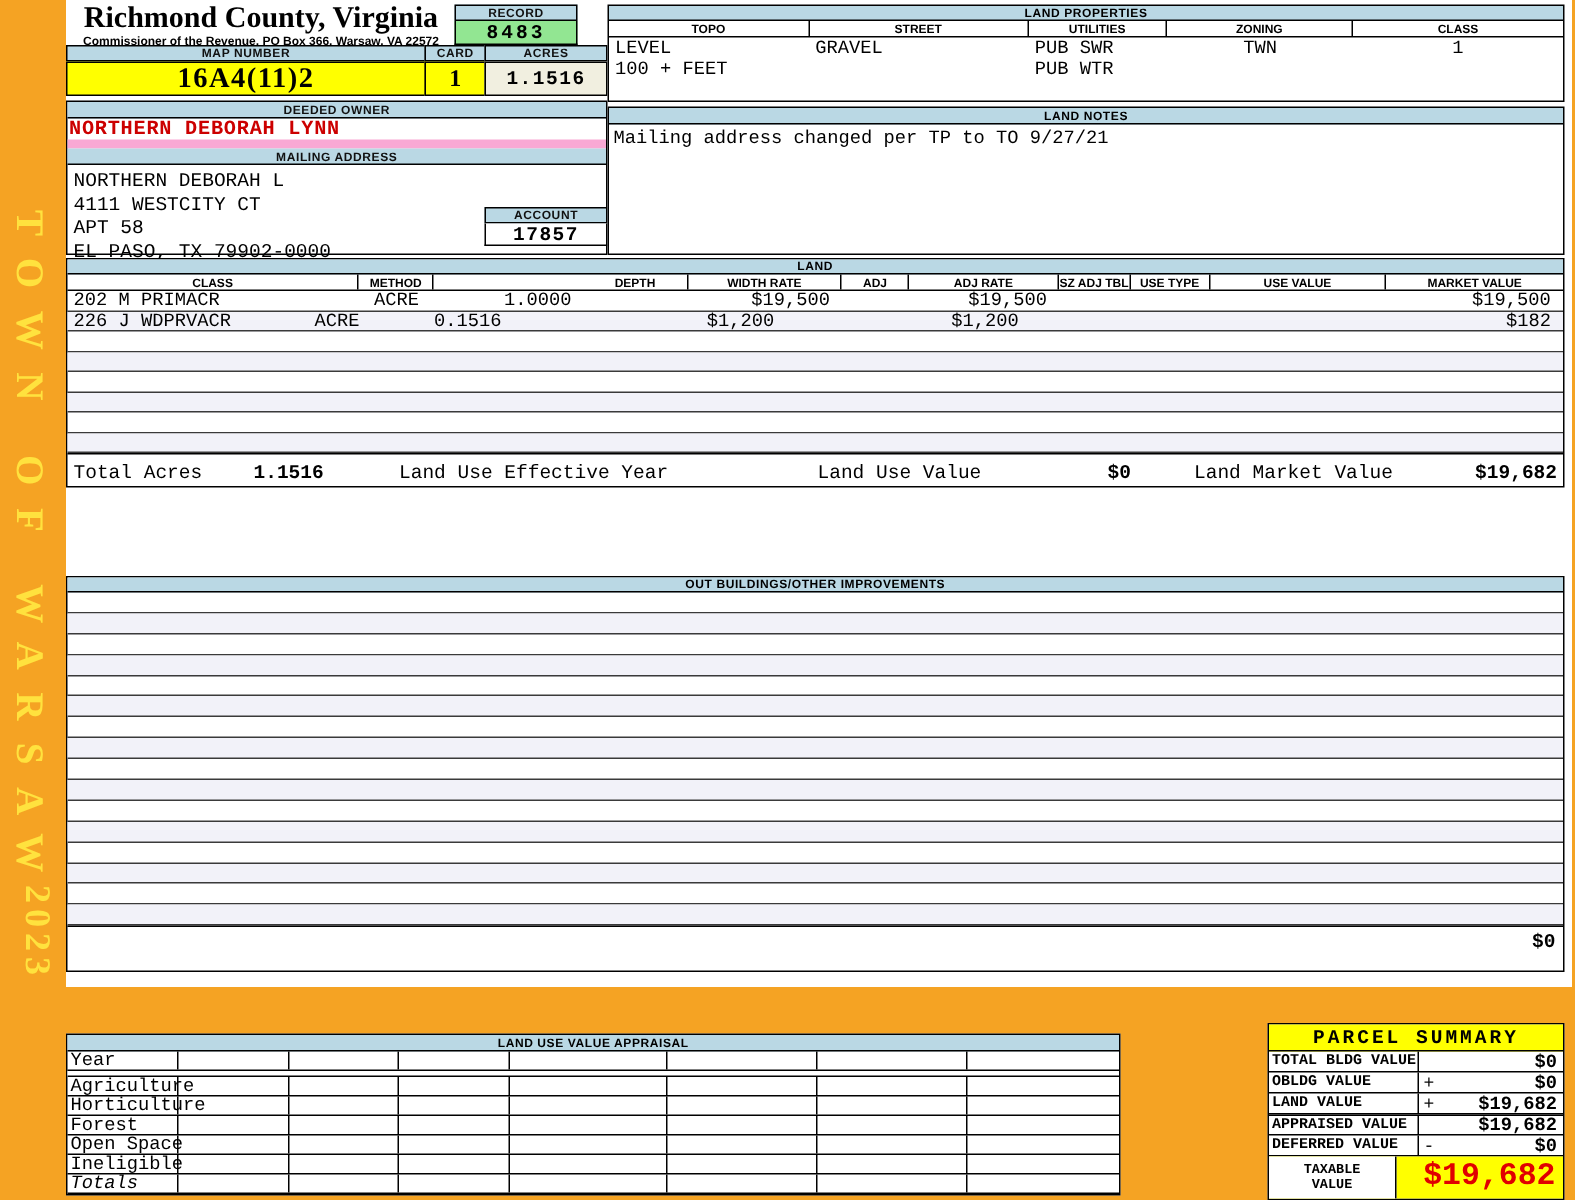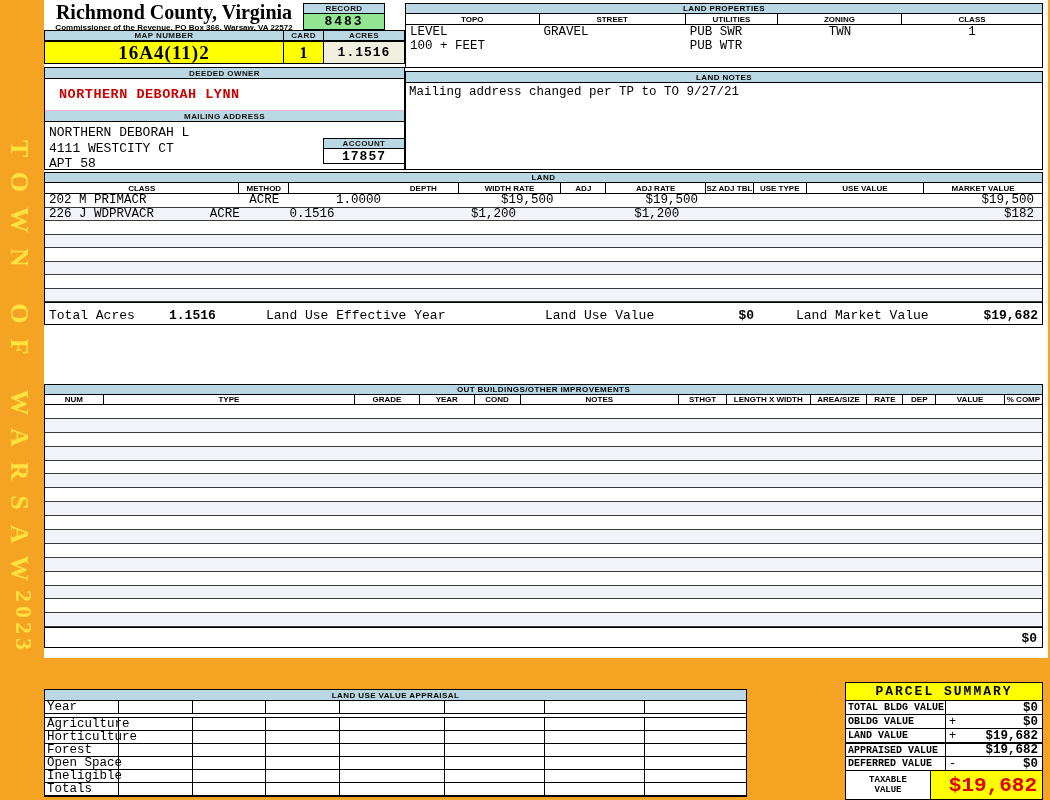--- a/index.html
+++ b/index.html
@@ -90,21 +90,21 @@
   <div class="abs bluebar" style="left:323px;top:30px;width:82px;height:11px">ACRES</div>
 
   <div class="abs valbox" style="left:44px;top:41px;width:240px;height:23px;background:var(--highlight_yellow);
        font-family:'Liberation Serif',serif;font-size:19px;letter-spacing:1px">16A4(11)2</div>
   <div class="abs valbox" style="left:283px;top:41px;width:41px;height:23px;background:var(--highlight_yellow);
        font-family:'Liberation Serif',serif;font-size:16px">1</div>
   <div class="abs valbox" style="left:323px;top:41px;width:82px;height:23px;background:var(--cream);font-size:13px;letter-spacing:1px">1.1516</div>
 
   <div class="abs owner-box">
     <div class="bluebar" style="height:11px;border:none;border-bottom:1px solid #000">DEEDED OWNER</div>
-    <div style="height:32px;border-bottom:1px solid #f9a8d4;display:flex;align-items:center;padding-left:14px;
+    <div style="height:20px;border-bottom:6px solid #f9a8d4;display:flex;align-items:center;padding-left:1px;
          font:bold 13.5px 'Liberation Mono',monospace;color:var(--owner_red);letter-spacing:.5px">NORTHERN DEBORAH LYNN</div>
     <div class="bluebar" style="height:11px;border:none;border-bottom:1px solid #000">MAILING ADDRESS</div>
     <div style="padding:3px 0 0 4px">
       <div class="addr-line">NORTHERN DEBORAH L</div>
       <div class="addr-line">4111 WESTCITY CT</div>
       <div class="addr-line">APT 58</div>
       <div class="addr-line">EL PASO, TX 79902-0000</div>
     </div>
   </div>
 
@@ -272,35 +272,20 @@
       <span style="left:221px">Land Use Effective Year</span>
       <span style="left:500px">Land Use Value</span>
       <span style="right:288px" class="b">$0</span>
       <span style="left:751px">Land Market Value</span>
       <span style="right:4px" class="b">$19,682</span>
     </div>
   </div>
 
   <div class="tbox" style="left:44px;top:384px;width:999px;height:264px">
     <div class="topbar">OUT BUILDINGS/OTHER IMPROVEMENTS</div>
-    <div class="colhead" style="height:10px">
-        <div class="ch cc" style="width: 5.9%;">NUM</div>
-        <div class="ch cc" style="width: 25.2%;">TYPE</div>
-        <div class="ch cc" style="width: 6.5%;">GRADE</div>
-        <div class="ch cc" style="width: 5.5%;">YEAR</div>
-        <div class="ch cc" style="width: 4.6%;">COND</div>
-        <div class="ch cc" style="width: 15.9%;">NOTES</div>
-        <div class="ch cc" style="width: 4.8%;">STHGT</div>
-        <div class="ch cc" style="width: 8.4%;">LENGTH X WIDTH</div>
-        <div class="ch cc" style="width: 5.7%;">AREA/SIZE</div>
-        <div class="ch cc" style="width: 3.6%;">RATE</div>
-        <div class="ch cc" style="width: 3.3%;">DEP</div>
-        <div class="ch cc" style="width: 6.9%;">VALUE</div>
-        <div class="ch cc" style="width: 3.7%;">% COMP</div>
-      </div>
     <div>
         <div class="trow" style="height: 13.9px;"></div>
         <div class="trow tint" style="height: 13.9px;"></div>
         <div class="trow" style="height: 13.9px;"></div>
         <div class="trow tint" style="height: 13.9px;"></div>
         <div class="trow" style="height: 13.9px;"></div>
         <div class="trow tint" style="height: 13.9px;"></div>
         <div class="trow" style="height: 13.9px;"></div>
         <div class="trow tint" style="height: 13.9px;"></div>
         <div class="trow" style="height: 13.9px;"></div>
@@ -374,21 +359,21 @@
         <div class="arow" style="height: 13px;">
           <div class="acell albl" style="width: 10.6%;">Ineligible</div>
           <div class="acell" style="width: 10.5%;"></div>
           <div class="acell" style="width: 10.5%;"></div>
           <div class="acell" style="width: 10.5%;"></div>
           <div class="acell" style="width: 14.9%;"></div>
           <div class="acell" style="width: 14.3%;"></div>
           <div class="acell" style="width: 14.3%;"></div>
           <div class="acell" style="width: 14.4%;"></div>
         </div>
-        <div class="arow b" style="height: 13px;">
+        <div class="arow b" style="height: 13px; font-style: italic;">
           <div class="acell albl" style="width: 10.6%;">Totals</div>
           <div class="acell" style="width: 10.5%;"></div>
           <div class="acell" style="width: 10.5%;"></div>
           <div class="acell" style="width: 10.5%;"></div>
           <div class="acell" style="width: 14.9%;"></div>
           <div class="acell" style="width: 14.3%;"></div>
           <div class="acell" style="width: 14.3%;"></div>
           <div class="acell" style="width: 14.4%;"></div>
         </div>
       </div>

